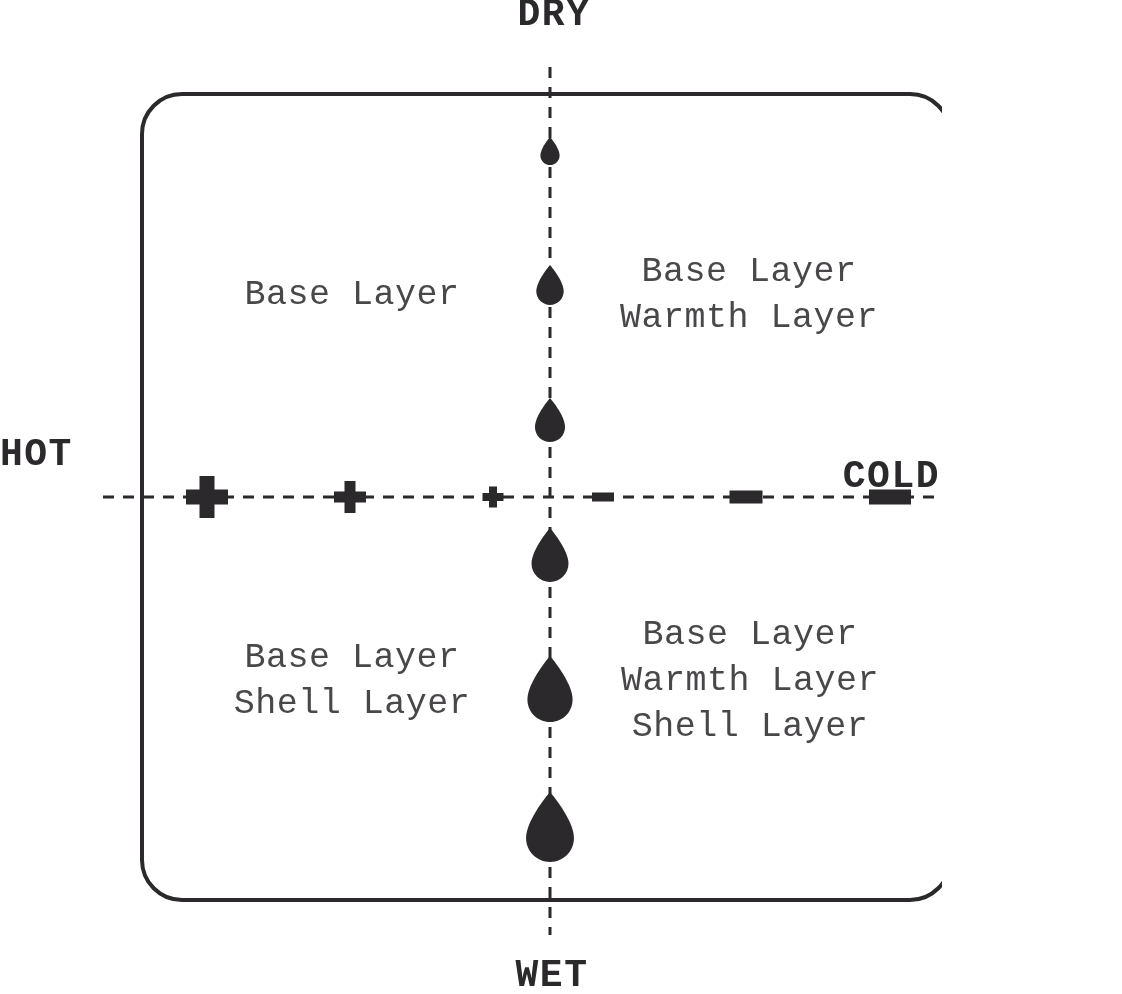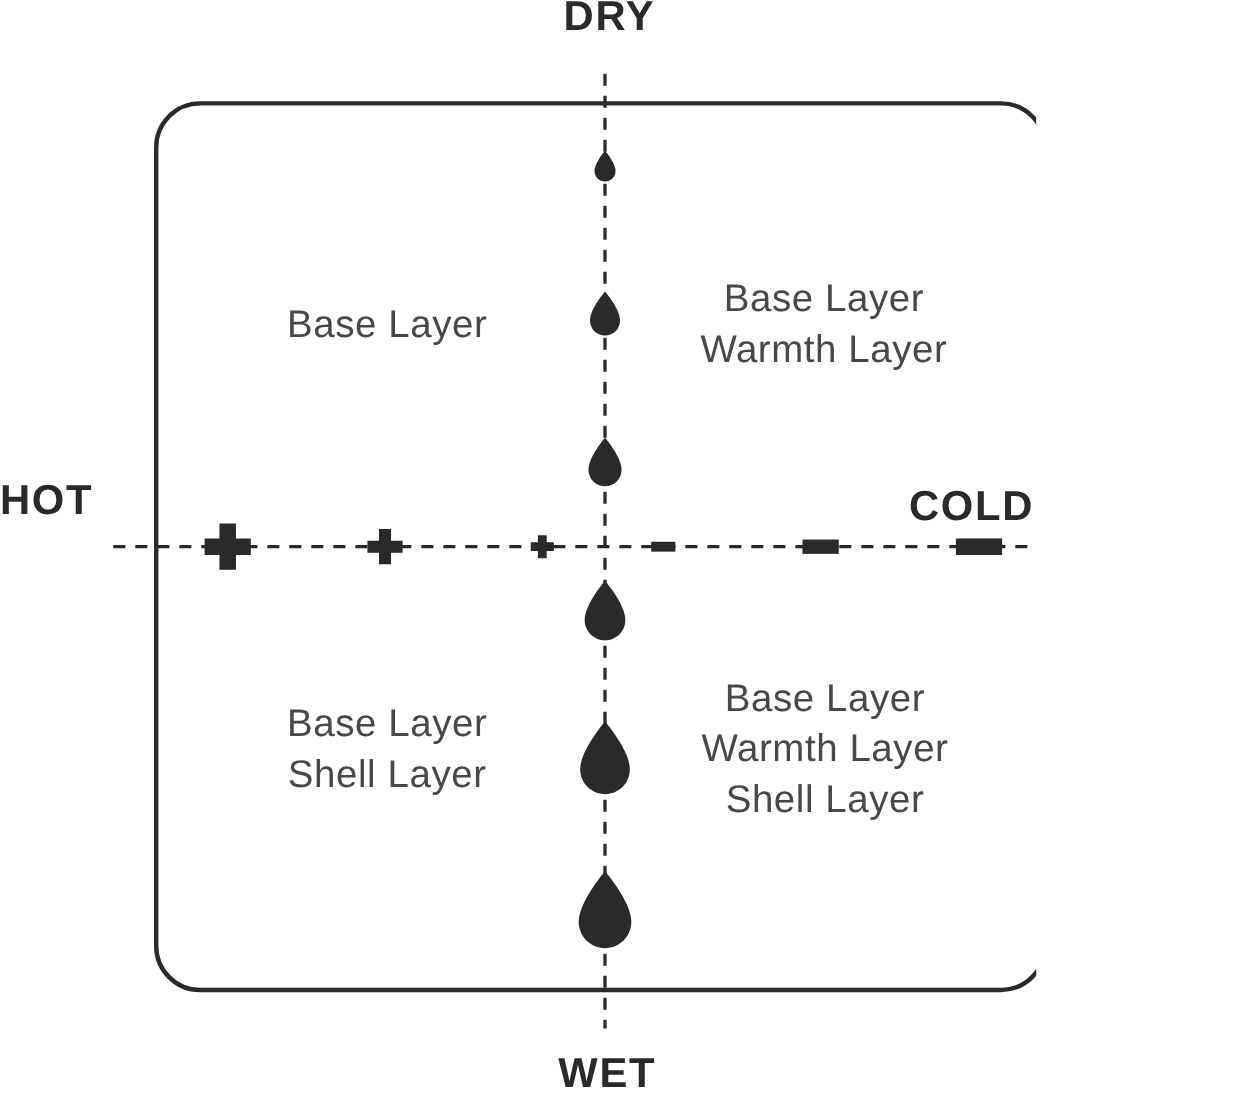--- a/index.html
+++ b/index.html
@@ -1,21 +1,21 @@
 <!DOCTYPE html>
 <html><head>
 <meta charset="utf-8">
 <style>
   html, body { margin: 0; padding: 0; background: #ffffff; }
   .canvas {
     position: relative;
     width: 942px;
     height: 994px;
     background: var(--bg, #ffffff);
-    font-family: Liberation Sans, sans-serif;
+    font-family: Liberation Mono, monospace;
     overflow: hidden;
   }
   .diagram-svg {
     position: absolute;
     left: 0; top: 0;
     width: 1122px; height: 994px;
   }
   .ink-stroke { stroke: var(--ink, #2b292b); fill: none; }
   .ink-fill   { fill: var(--ink, #2b292b); }
   .axis-label {
@@ -23,21 +23,21 @@
     color: var(--ink, #2b292b);
     font-size: 38px;
     font-weight: 700;
     letter-spacing: 1.5px;
     line-height: 40px;
     white-space: nowrap;
   }
   .axis-top    { left: 554px; top: -5px;  transform: translateX(-50%); }
   .axis-bottom { left: 552px; top: 956px; transform: translateX(-50%); }
   .axis-left   { left: 0px;   top: 455px; transform: translateY(-50%); }
-  .axis-right  { right: 2px;  top: 461px; transform: translateY(-50%); }
+  .axis-right  { right: 2px;  top: 477px; transform: translateY(-50%); }
   .quadrant-label {
     position: absolute;
     transform: translate(-50%, -50%);
     color: var(--label, #4a474b);
     font-size: 35px;
     font-weight: 400;
     letter-spacing: 0.5px;
     line-height: 46px;
     text-align: center;
     white-space: nowrap;

